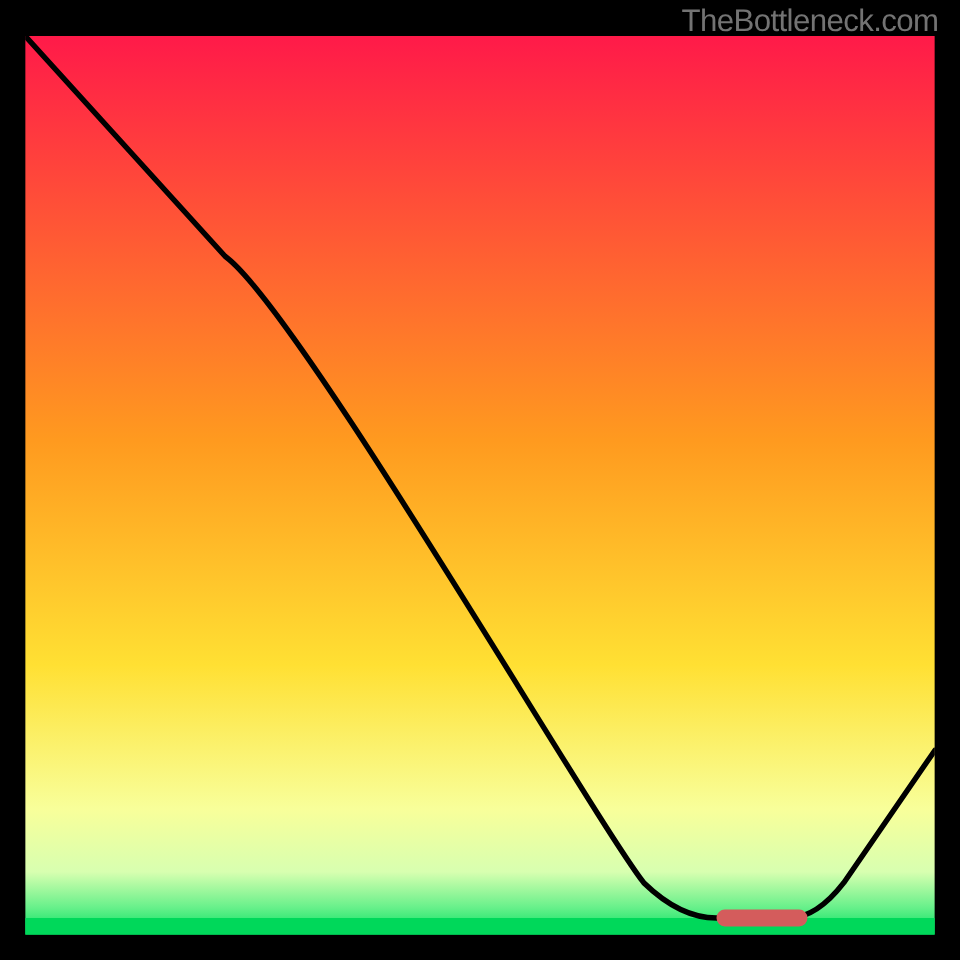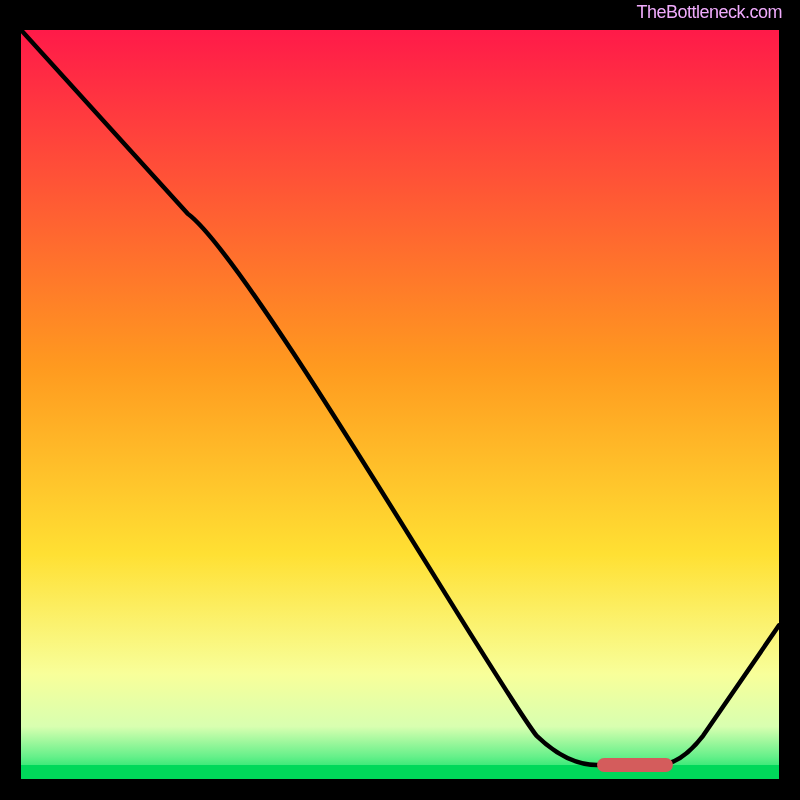--- a/index.html
+++ b/index.html
@@ -8,23 +8,23 @@
     width: 800px;
     height: 800px;
     background: #000;
     font-family: Arial, Helvetica, sans-serif;
     overflow: hidden;
   }
   .watermark {
     position: absolute;
     top: 2px;
     right: 18px;
-    font-size: 18px;
+    font-size: 26px;
     font-weight: 500;
-    color: #f0abfc;
+    color: #737373;
     letter-spacing: -0.5px;
     z-index: 5;
   }
   .plot-frame {
     position: absolute;
     left: 21px;
     top: 30px;
     width: 758px;
     height: 749px;
     background: #000;

